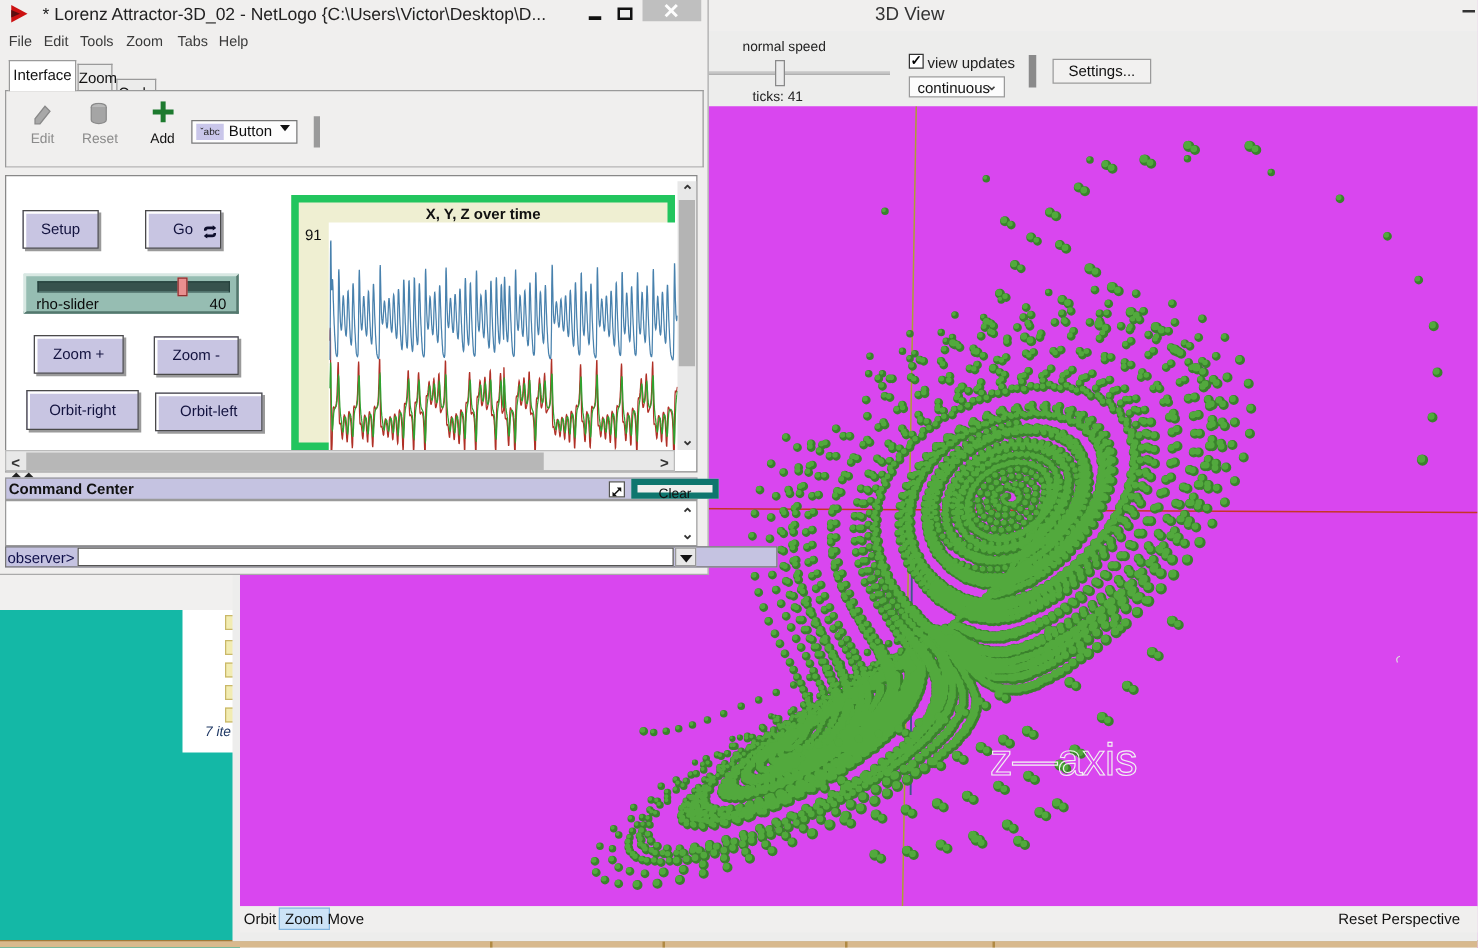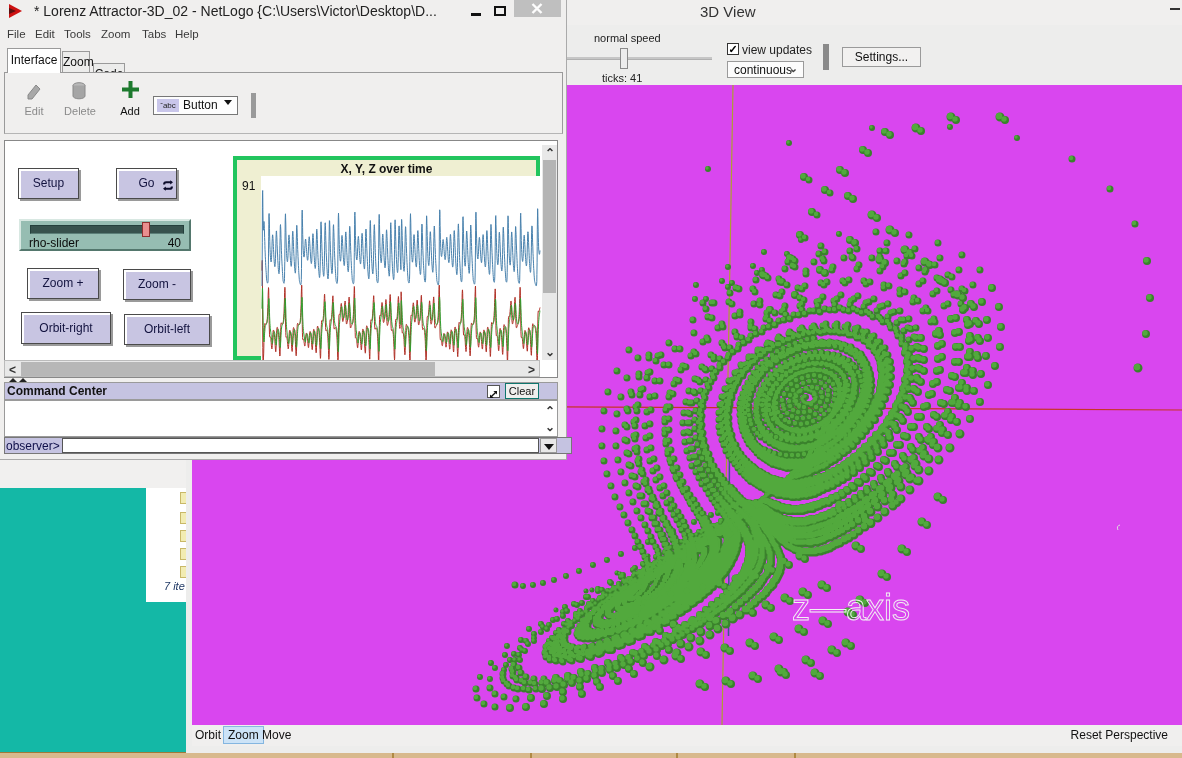--- a/index.html
+++ b/index.html
@@ -53,37 +53,37 @@
 #ifvp{position:absolute;left:4px;top:140px;width:554px;height:238px;background:#fff;border:1px solid #888;}
 
 .nlbtn{position:absolute;background:#c8c5e2;border:1px solid #4a4a4a;box-shadow:2px 2px 0 #9a9a9a, inset 2px 2px 0 #fff;font-size:12px;color:#13133f;text-align:center;}
 
 #slider{position:absolute;left:14px;top:78px;width:172px;height:32px;background:#96bdb2;border-top:2px solid #d8e8e2;border-left:2px solid #d8e8e2;border-right:2px solid #53776d;border-bottom:2px solid #53776d;}
 #sgroove{position:absolute;left:9px;top:4px;width:154px;height:9px;background:#37524d;border:1px solid #24403c;border-bottom-color:#5b7f78;}
 #sknob{position:absolute;left:121px;top:1px;width:8px;height:15px;background:#e98f8f;border:1px solid #8e3030;}
 #slider .lab{position:absolute;left:8px;top:15px;font-size:12px;color:#0a0a0a;}
 #slider .val{position:absolute;right:8px;top:15px;font-size:12px;color:#0a0a0a;}
 
-#plot{position:absolute;left:228px;top:15px;width:307px;height:204px;background:#efefd2;border:4px solid #22c55e;}
+#plot{position:absolute;left:228px;top:15px;width:307px;height:204px;background:#efefd2;border:6px solid #22c55e;}
 #plot .ttl{position:absolute;left:0;top:2px;width:100%;text-align:center;font-weight:bold;font-size:12px;color:#111;}
 #plot .ymax{position:absolute;left:5px;top:19px;font-size:12px;color:#111;}
 #plotwhite{position:absolute;left:24px;top:16px;width:281px;height:186px;background:#fff;}
 
 #vscroll{position:absolute;left:537px;top:4px;width:15px;height:215px;background:#e8e8e8;}
 #vthumb{position:absolute;left:1px;top:15px;width:13px;height:133px;background:#b4b4b4;}
 #hscroll{position:absolute;left:4px;top:360px;width:536px;height:17px;background:#e8e8e8;border:1px solid #bbb;}
 #hthumb{position:absolute;left:16px;top:1px;width:414px;height:14px;background:#b7b7b7;}
 .sarrow{position:absolute;font-size:12px;color:#333;font-weight:bold;}
 
 #cchead{position:absolute;left:4px;top:382px;width:554px;height:18px;background:#c5c3e1;border:1px solid #9a9a9a;}
 #cchead .t{position:absolute;left:2px;top:1px;font-weight:bold;font-size:12px;color:#111;text-align:center;}
 #ccexp{position:absolute;left:482px;top:2px;width:13px;height:13px;background:#fff;border:1px solid #555;}
-#ccclear{position:absolute;left:500px;top:0px;width:34px;height:16px;background:#f0efee;border:1px solid #0f766e;font-size:11px;text-align:center;line-height:15px;color:#111;}
+#ccclear{position:absolute;left:500px;top:0px;width:70px;height:16px;background:#f0efee;border:5px solid #0f766e;font-size:11px;text-align:center;line-height:15px;color:#111;}
 #ccout{position:absolute;left:4px;top:400px;width:554px;height:37px;background:#fff;border:1px solid #9a9a9a;}
-#ccobs{position:absolute;left:4px;top:437px;width:568px;height:17px;background:#c5c3e1;border:1px solid #777;}
+#ccobs{position:absolute;left:4px;top:437px;width:618px;height:17px;background:#c5c3e1;border:1px solid #777;}
 #obslab{position:absolute;left:1px;top:1px;font-size:12px;color:#10104a;}
 #obsinput{position:absolute;left:57px;top:0px;width:477px;height:15px;background:#fff;border:1px solid #555;}
 #obsdd{position:absolute;left:535px;top:0px;width:17px;height:15px;background:#e8e8e8;border:1px solid #999;}
 #obsdd:after{content:"";position:absolute;left:3px;top:5px;border-left:5px solid transparent;border-right:5px solid transparent;border-top:6px solid #111;}
 </style></head>
 <body>
 <div id="desktop">
 
   <div id="explorer">
     <div id="exppanel">
@@ -175,21 +175,21 @@
     </div>
     <div id="nltoolbar">
       <svg style="position:absolute;left:20px;top:10px;" width="18" height="18" viewBox="0 0 18 18">
           <path d="M11 2 L15 6 L7 16 L3 16 L3 12 Z" fill="#a8a8a8" stroke="#888" stroke-width="1"></path>
         </svg>
       <div class="tblbl" style="left:14px;width:30px;">Edit</div>
       <svg style="position:absolute;left:66px;top:9px;" width="16" height="18" viewBox="0 0 16 18">
           <ellipse cx="8" cy="3.5" rx="6" ry="2.8" fill="#b9b9b9" stroke="#8a8a8a"></ellipse>
           <path d="M2 3.5 L2 14 A6 2.8 0 0 0 14 14 L14 3.5" fill="#a5a5a5" stroke="#8a8a8a"></path>
         </svg>
-      <div class="tblbl" style="left:58px;width:34px;">Delete</div>
+      <div class="tblbl" style="left:58px;width:34px;">Reset</div>
       <svg style="position:absolute;left:117px;top:8px;" width="17" height="17" viewBox="0 0 17 17">
           <path d="M6.5 0 H10.5 V6.5 H17 V10.5 H10.5 V17 H6.5 V10.5 H0 V6.5 H6.5 Z" fill="#1d7a2e"></path>
         </svg>
       <div class="tblbl" style="left:108px;width:34px;color:#111;">Add</div>
       <div id="ddbox">
           <div class="badge">ˇabc</div>
           <span class="bt">Button</span>
           <div class="ar"></div>
         </div>
       <div id="tbsep"></div>

